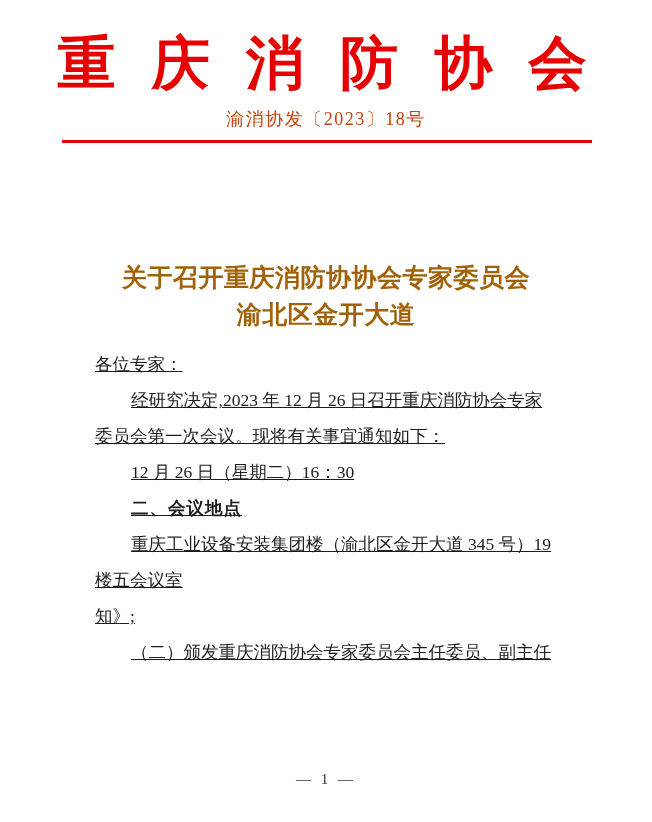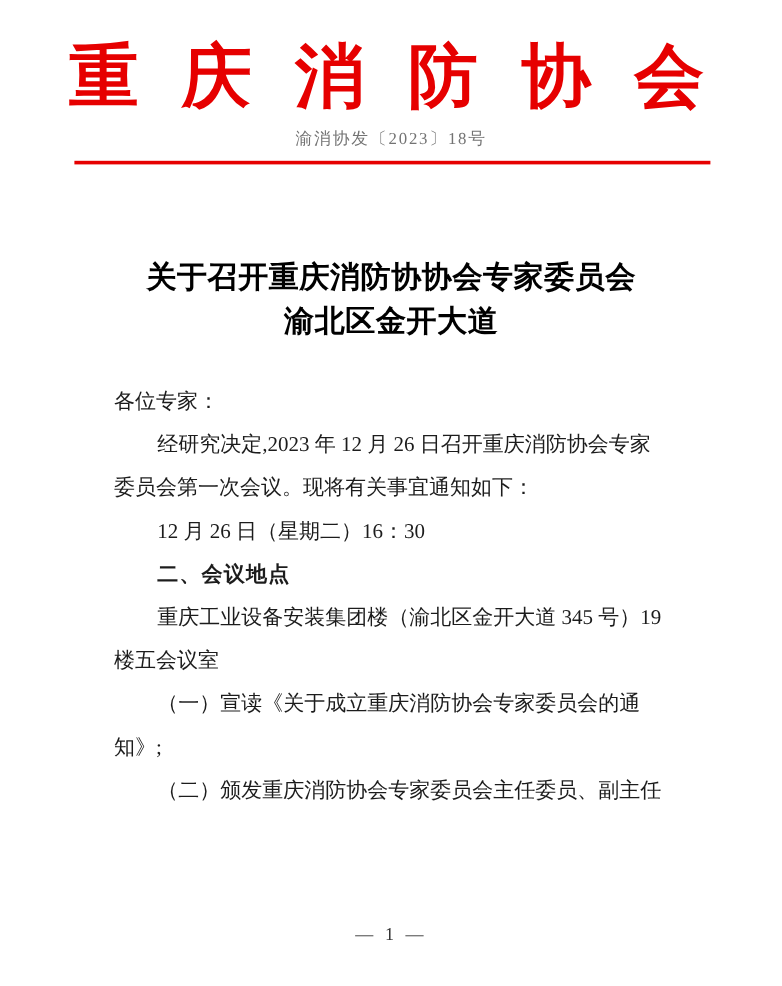--- a/index.html
+++ b/index.html
@@ -22,44 +22,45 @@
     font-weight: bold;
     font-size: 58px;
     line-height: 1.3;
     letter-spacing: 8px;
     white-space: nowrap;
     font-family: "DejaVu Serif", "Liberation Serif", serif;
   }
   .doc-number {
     margin-top: 6px;
     text-align: center;
-    font-size: 14px;
+    font-size: 18px;
     letter-spacing: 1.5px;
-    color: #737373;
+    color: #c2410c;
   }
   .red-rule {
     border: none;
     height: 3px;
     background: #e60000;
     margin: 9px 60px 0 62px;
   }
   .doc-title {
-    margin-top: 76px;
+    margin-top: 116px;
     text-align: center;
     font-size: 25px;
     font-weight: bold;
     line-height: 37px;
-    color: #000000;
+    color: #a16207;
     letter-spacing: 0.5px;
   }
   .body-text {
-    margin: 29px 88px 0 95px;
+    margin: 13px 88px 0 95px;
     font-size: 17.5px;
     line-height: 36px;
     color: #1c1c1c;
+    text-decoration: underline;
   }
   .body-text p {
     margin: 0;
     white-space: nowrap;
   }
   .indent { padding-left: 36px; }
   .heading {
     font-weight: bold;
     font-family: "Liberation Sans", "DejaVu Sans", sans-serif;
     letter-spacing: 1px;
@@ -92,20 +93,19 @@
   </div>
 
   <div class="body-text">
     <p>各位专家：</p>
     <p class="indent">经研究决定,2023 年 12 月 26 日召开重庆消防协会专家</p>
     <p>委员会第一次会议。现将有关事宜通知如下：</p>
     <p class="indent">12 月 26 日（星期二）16：30</p>
     <p class="indent heading">二、会议地点</p>
     <p class="indent">重庆工业设备安装集团楼（渝北区金开大道 345 号）19</p>
     <p>楼五会议室</p>
-    <p class="indent">（一）宣读《关于成立重庆消防协会专家委员会的通</p>
     <p>知》;</p>
     <p class="indent">（二）颁发重庆消防协会专家委员会主任委员、副主任</p>
   </div>
 
   <div class="page-number">— 1 —</div>
 
 </div>
 
 </body></html>

